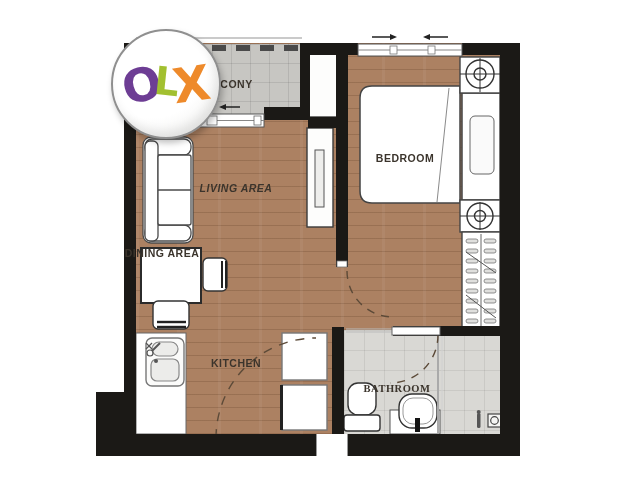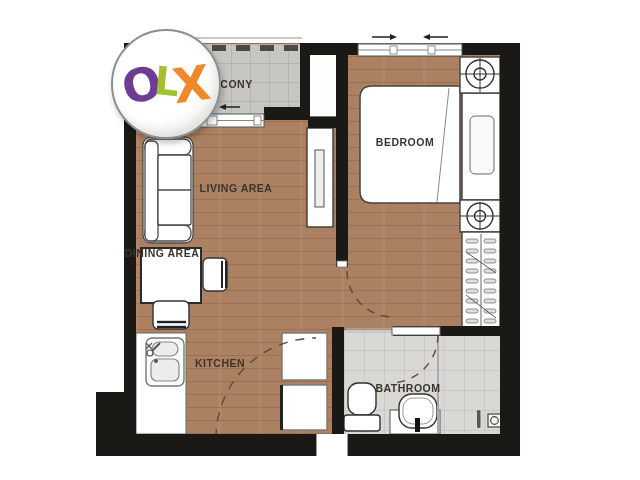--- a/index.html
+++ b/index.html
@@ -235,25 +235,25 @@
     <rect x="337" y="261" width="10" height="6" fill="#ffffff" stroke="#777" stroke-width="0.8"></rect>
 
     <g>
       <line x1="346" y1="329" x2="392" y2="329" stroke="#bbb" stroke-width="1"></line>
       <line x1="346" y1="332" x2="392" y2="332" stroke="#bbb" stroke-width="1"></line>
       <rect x="392" y="327" width="48" height="8" fill="#ffffff" stroke="#666" stroke-width="1"></rect>
     </g>
   </svg>
 
   <div class="room-label" style="left:225px;top:84px;">BALCONY</div>
-  <div class="room-label" style="left:236px;top:188px;">LIVING AREA</div>
-  <div class="room-label" style="left:405px;top:142px;">BEDROOM</div>
+  <div class="room-label" style="left:236px;top:188px;font-style:italic;">LIVING AREA</div>
+  <div class="room-label" style="left:405px;top:158px;">BEDROOM</div>
   <div class="room-label" style="left:162px;top:253px;">DINING AREA</div>
-  <div class="room-label" style="left:220px;top:363px;">KITCHEN</div>
-  <div class="room-label" style="left:408px;top:388px;">BATHROOM</div>
+  <div class="room-label" style="left:236px;top:363px;">KITCHEN</div>
+  <div class="room-label" style="left:397px;top:388px;font-family:Liberation Serif, serif;">BATHROOM</div>
 
   <div class="abs" id="olx-logo">
     <span class="olx-letter olx-o">O</span>
     <span class="olx-letter olx-l">L</span>
     <span class="olx-letter olx-x">X</span>
   </div>
 
 </div>
 
 </body></html>

